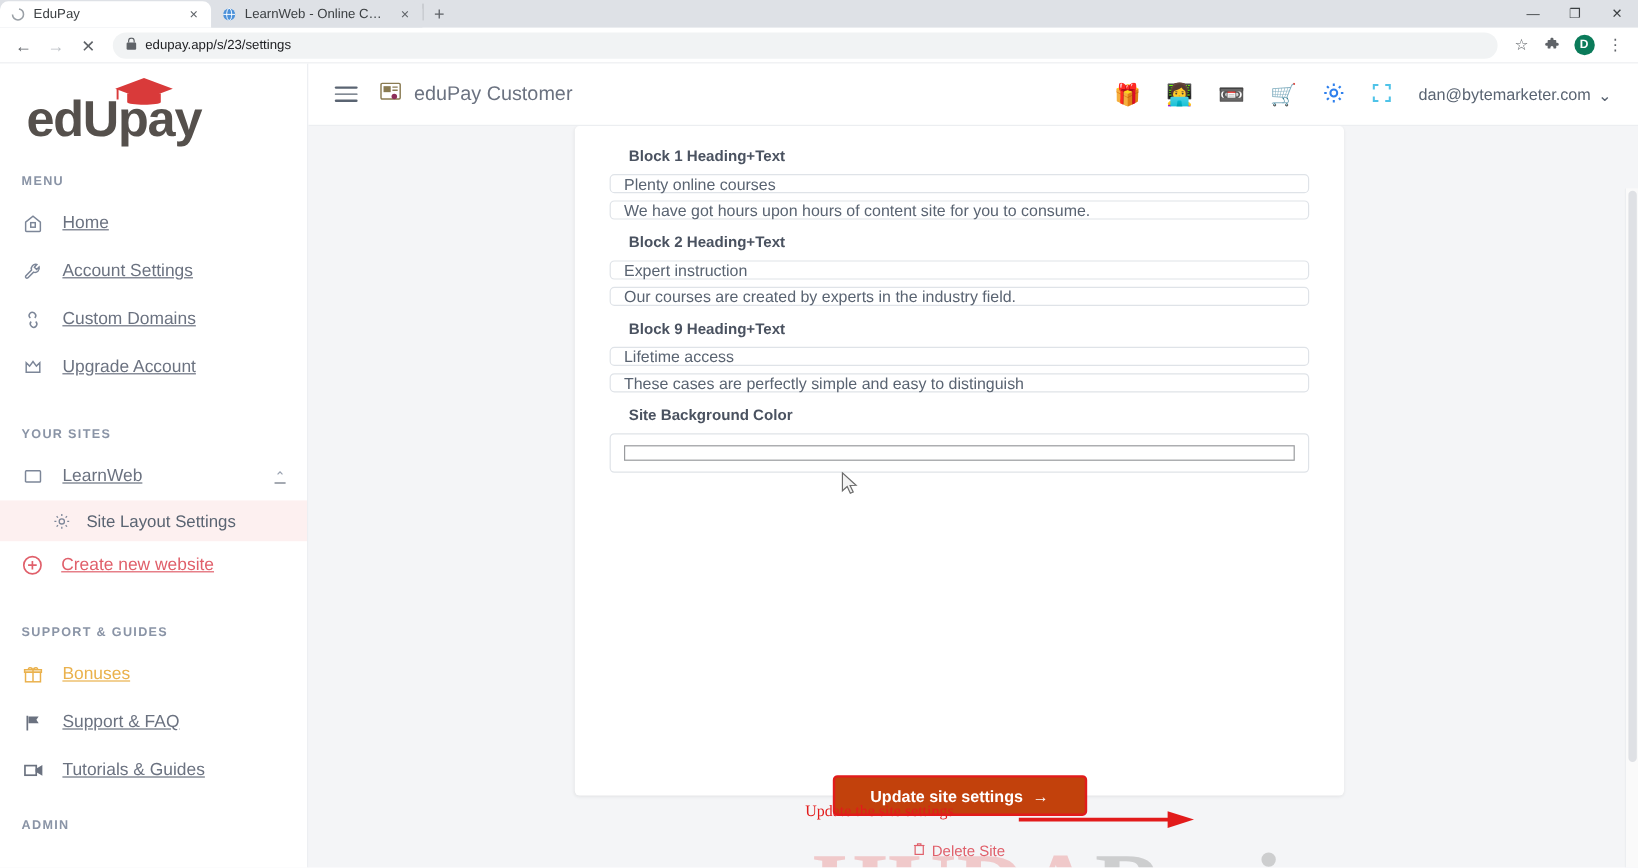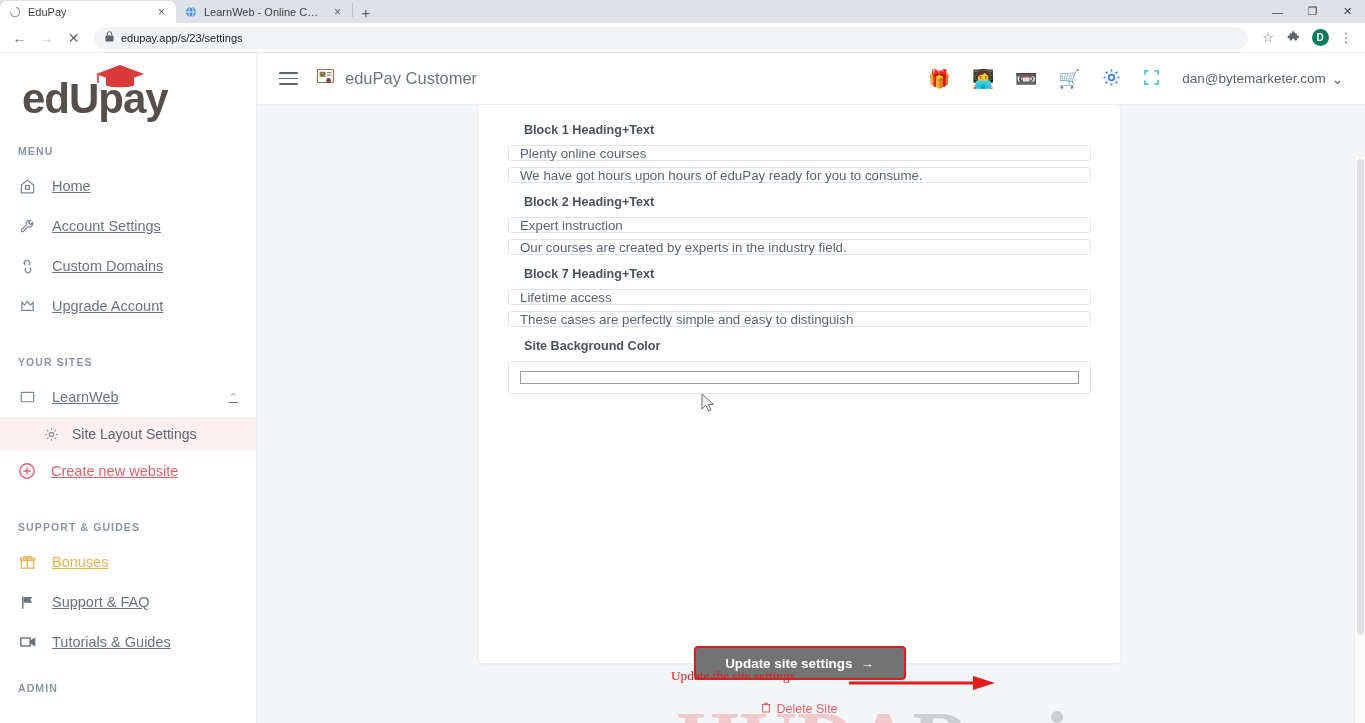--- a/index.html
+++ b/index.html
@@ -181,21 +181,21 @@
   }
   .color-swatch {
     width: 100%; height: 13px; border: 1px solid #999b9e;
     background: #ffffff;
   }
   .btn-row {
     position: absolute; left: 0; right: 0; bottom: 0;
     display: flex; justify-content: center; padding-bottom: 0;
   }
   .update-btn {
-    width: 212px; height: 34px; background: #737373;
+    width: 212px; height: 34px; background: #c2410c;
     color: #fff; border-radius: 4px; font-size: 13.4px;
     font-weight: 600; display: flex; align-items: center;
     justify-content: center; gap: 8px;
     font-family: "Liberation Sans", sans-serif;
     border: 2px solid #e21b1b;
   }
   .delete-site {
     position: absolute; left: 0; right: 0;
     text-align: right; color: #e0606b; font-size: 12.5px;
     display: flex; align-items: center; justify-content: center; gap: 5px;
@@ -454,27 +454,27 @@
         </span>
       </div>
     </div>
 
     <div class="content-scroll">
 
       <div class="card">
 
         <div class="field-label">Block 1 Heading+Text</div>
         <div class="text-input">Plenty online courses</div>
-        <div class="text-input">We have got hours upon hours of eduPay ready for you to consume.</div>
+        <div class="text-input">We have got hours upon hours of content site for you to consume.</div>
 
         <div class="field-label">Block 2 Heading+Text</div>
         <div class="text-input">Expert instruction</div>
         <div class="text-input">Our courses are created by experts in the industry field.</div>
 
-        <div class="field-label">Block 7 Heading+Text</div>
+        <div class="field-label">Block 9 Heading+Text</div>
         <div class="text-input">Lifetime access</div>
         <div class="text-input">These cases are perfectly simple and easy to distinguish</div>
 
         <div class="field-label">Site Background Color</div>
         <div class="color-input">
           <span class="color-swatch"></span>
         </div>
 
         <div class="btn-row" style="bottom:-17px;">
           <div class="update-btn">

